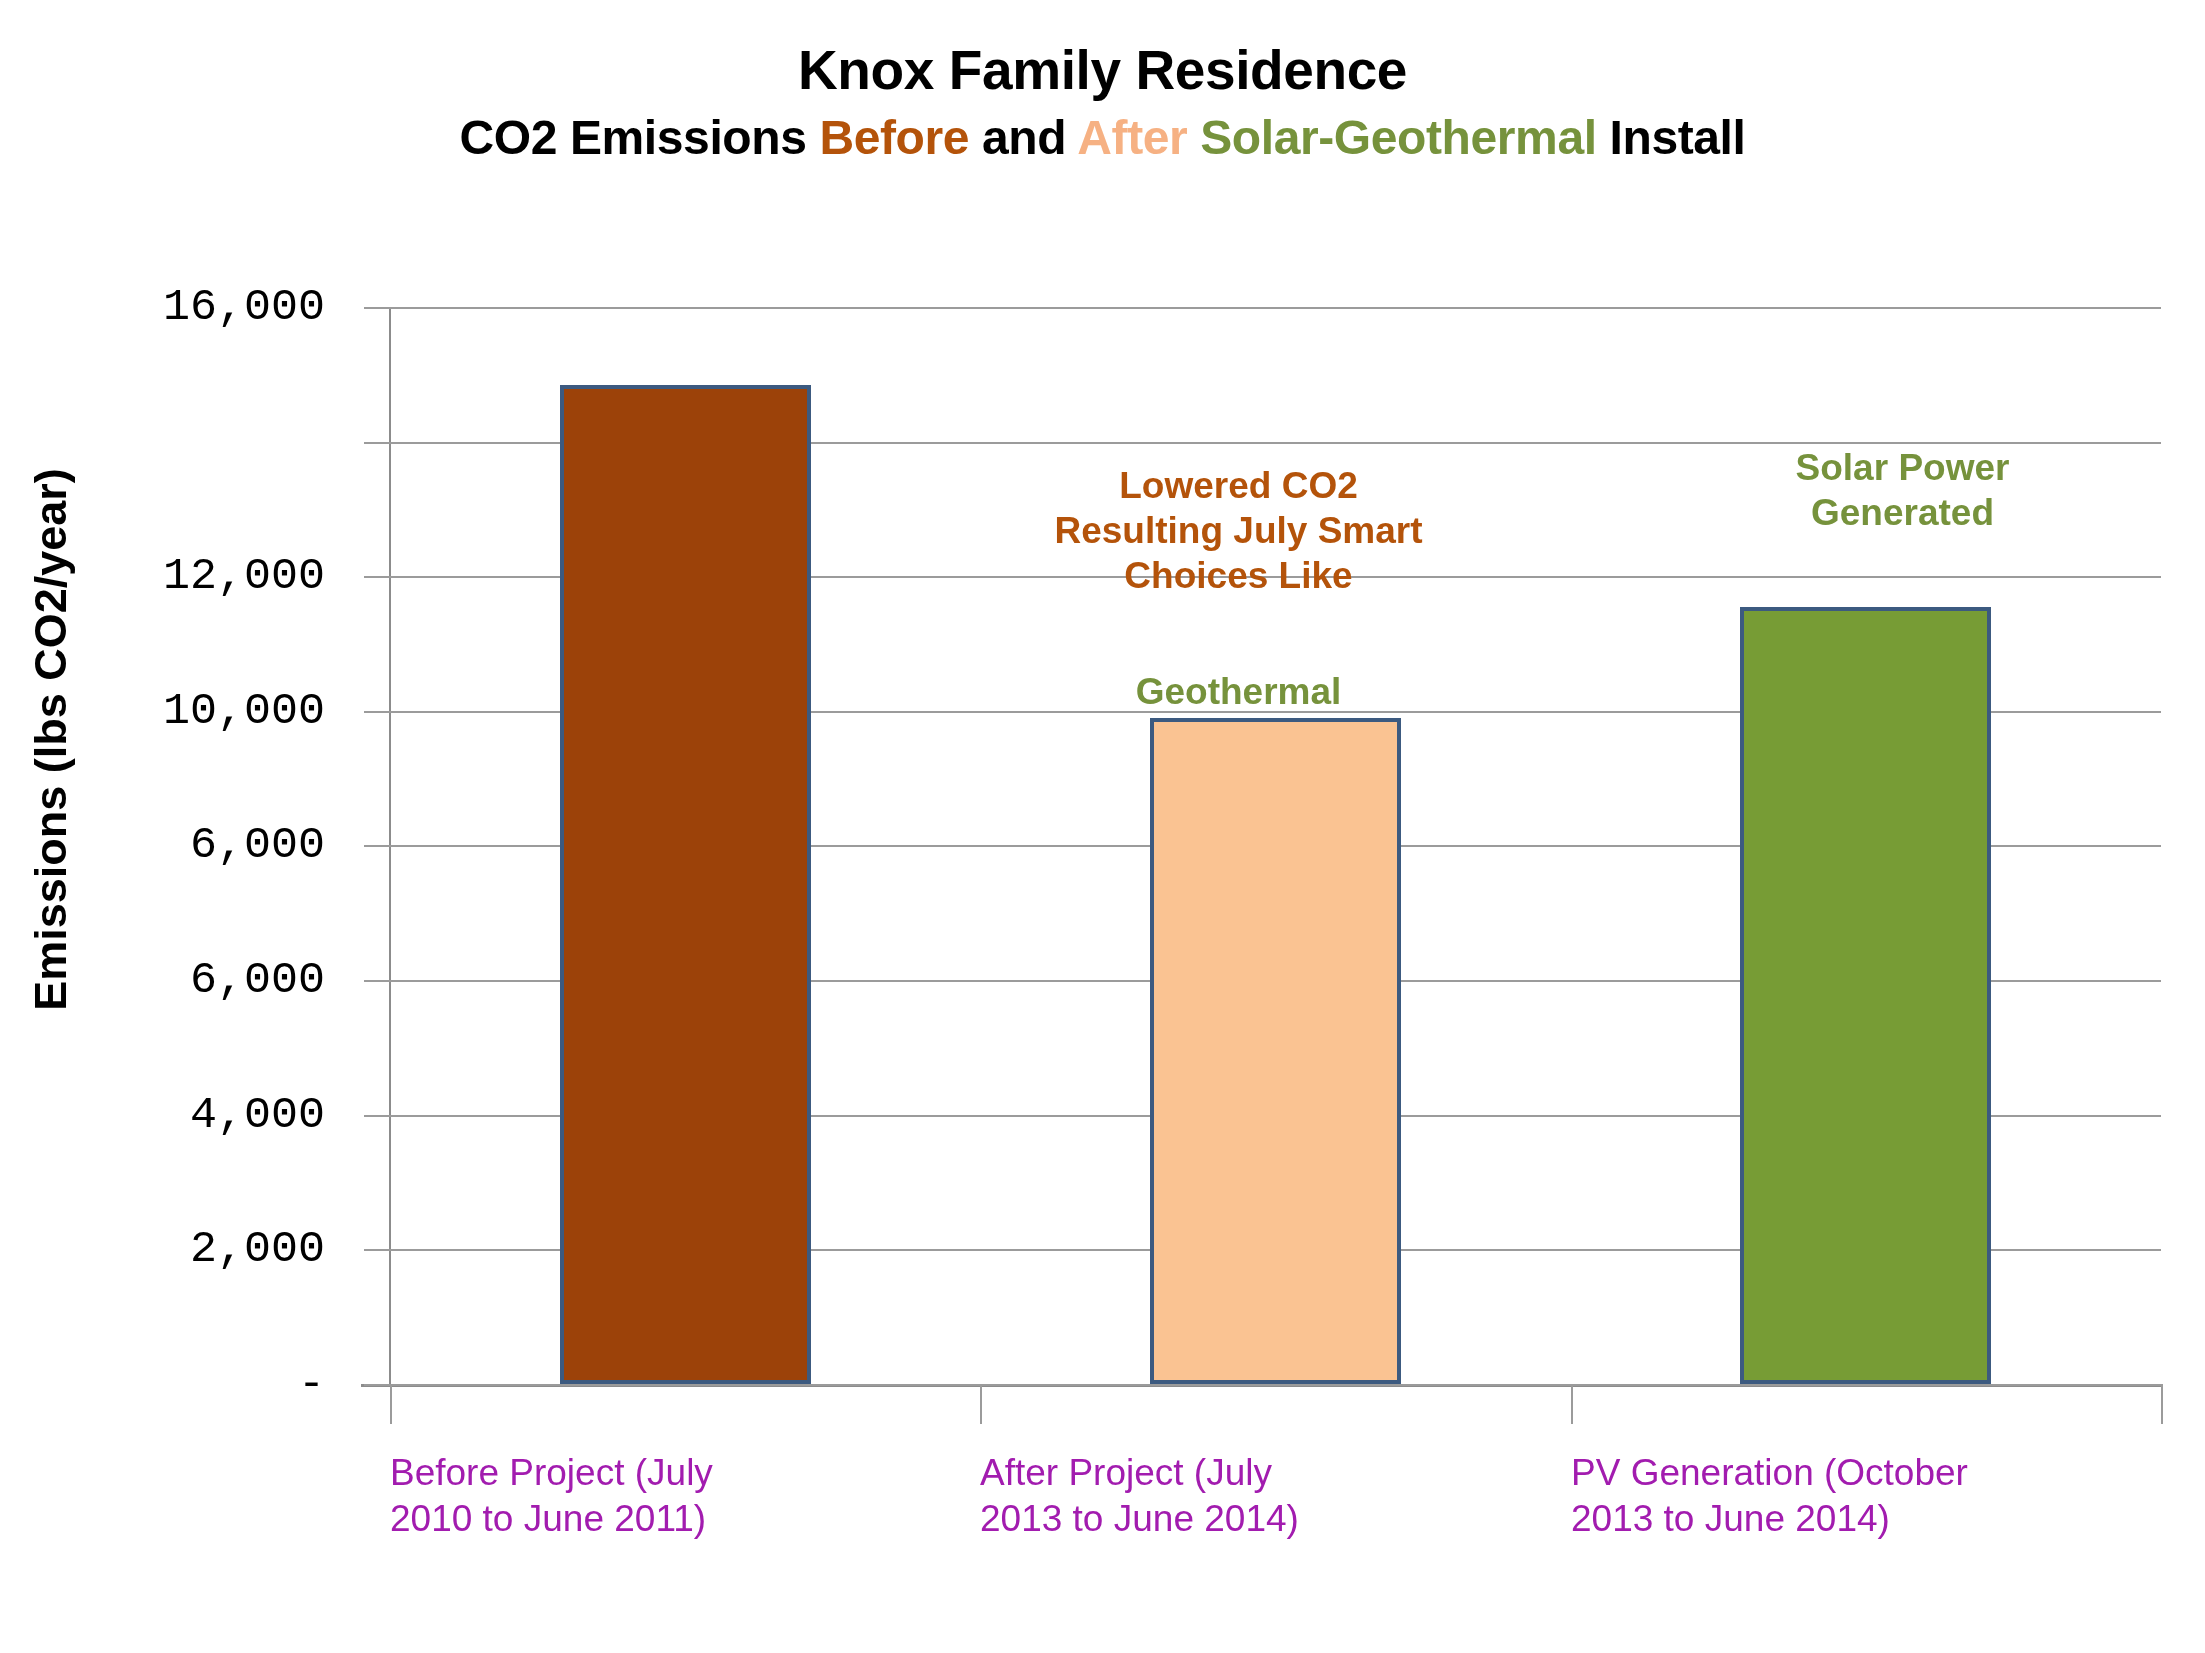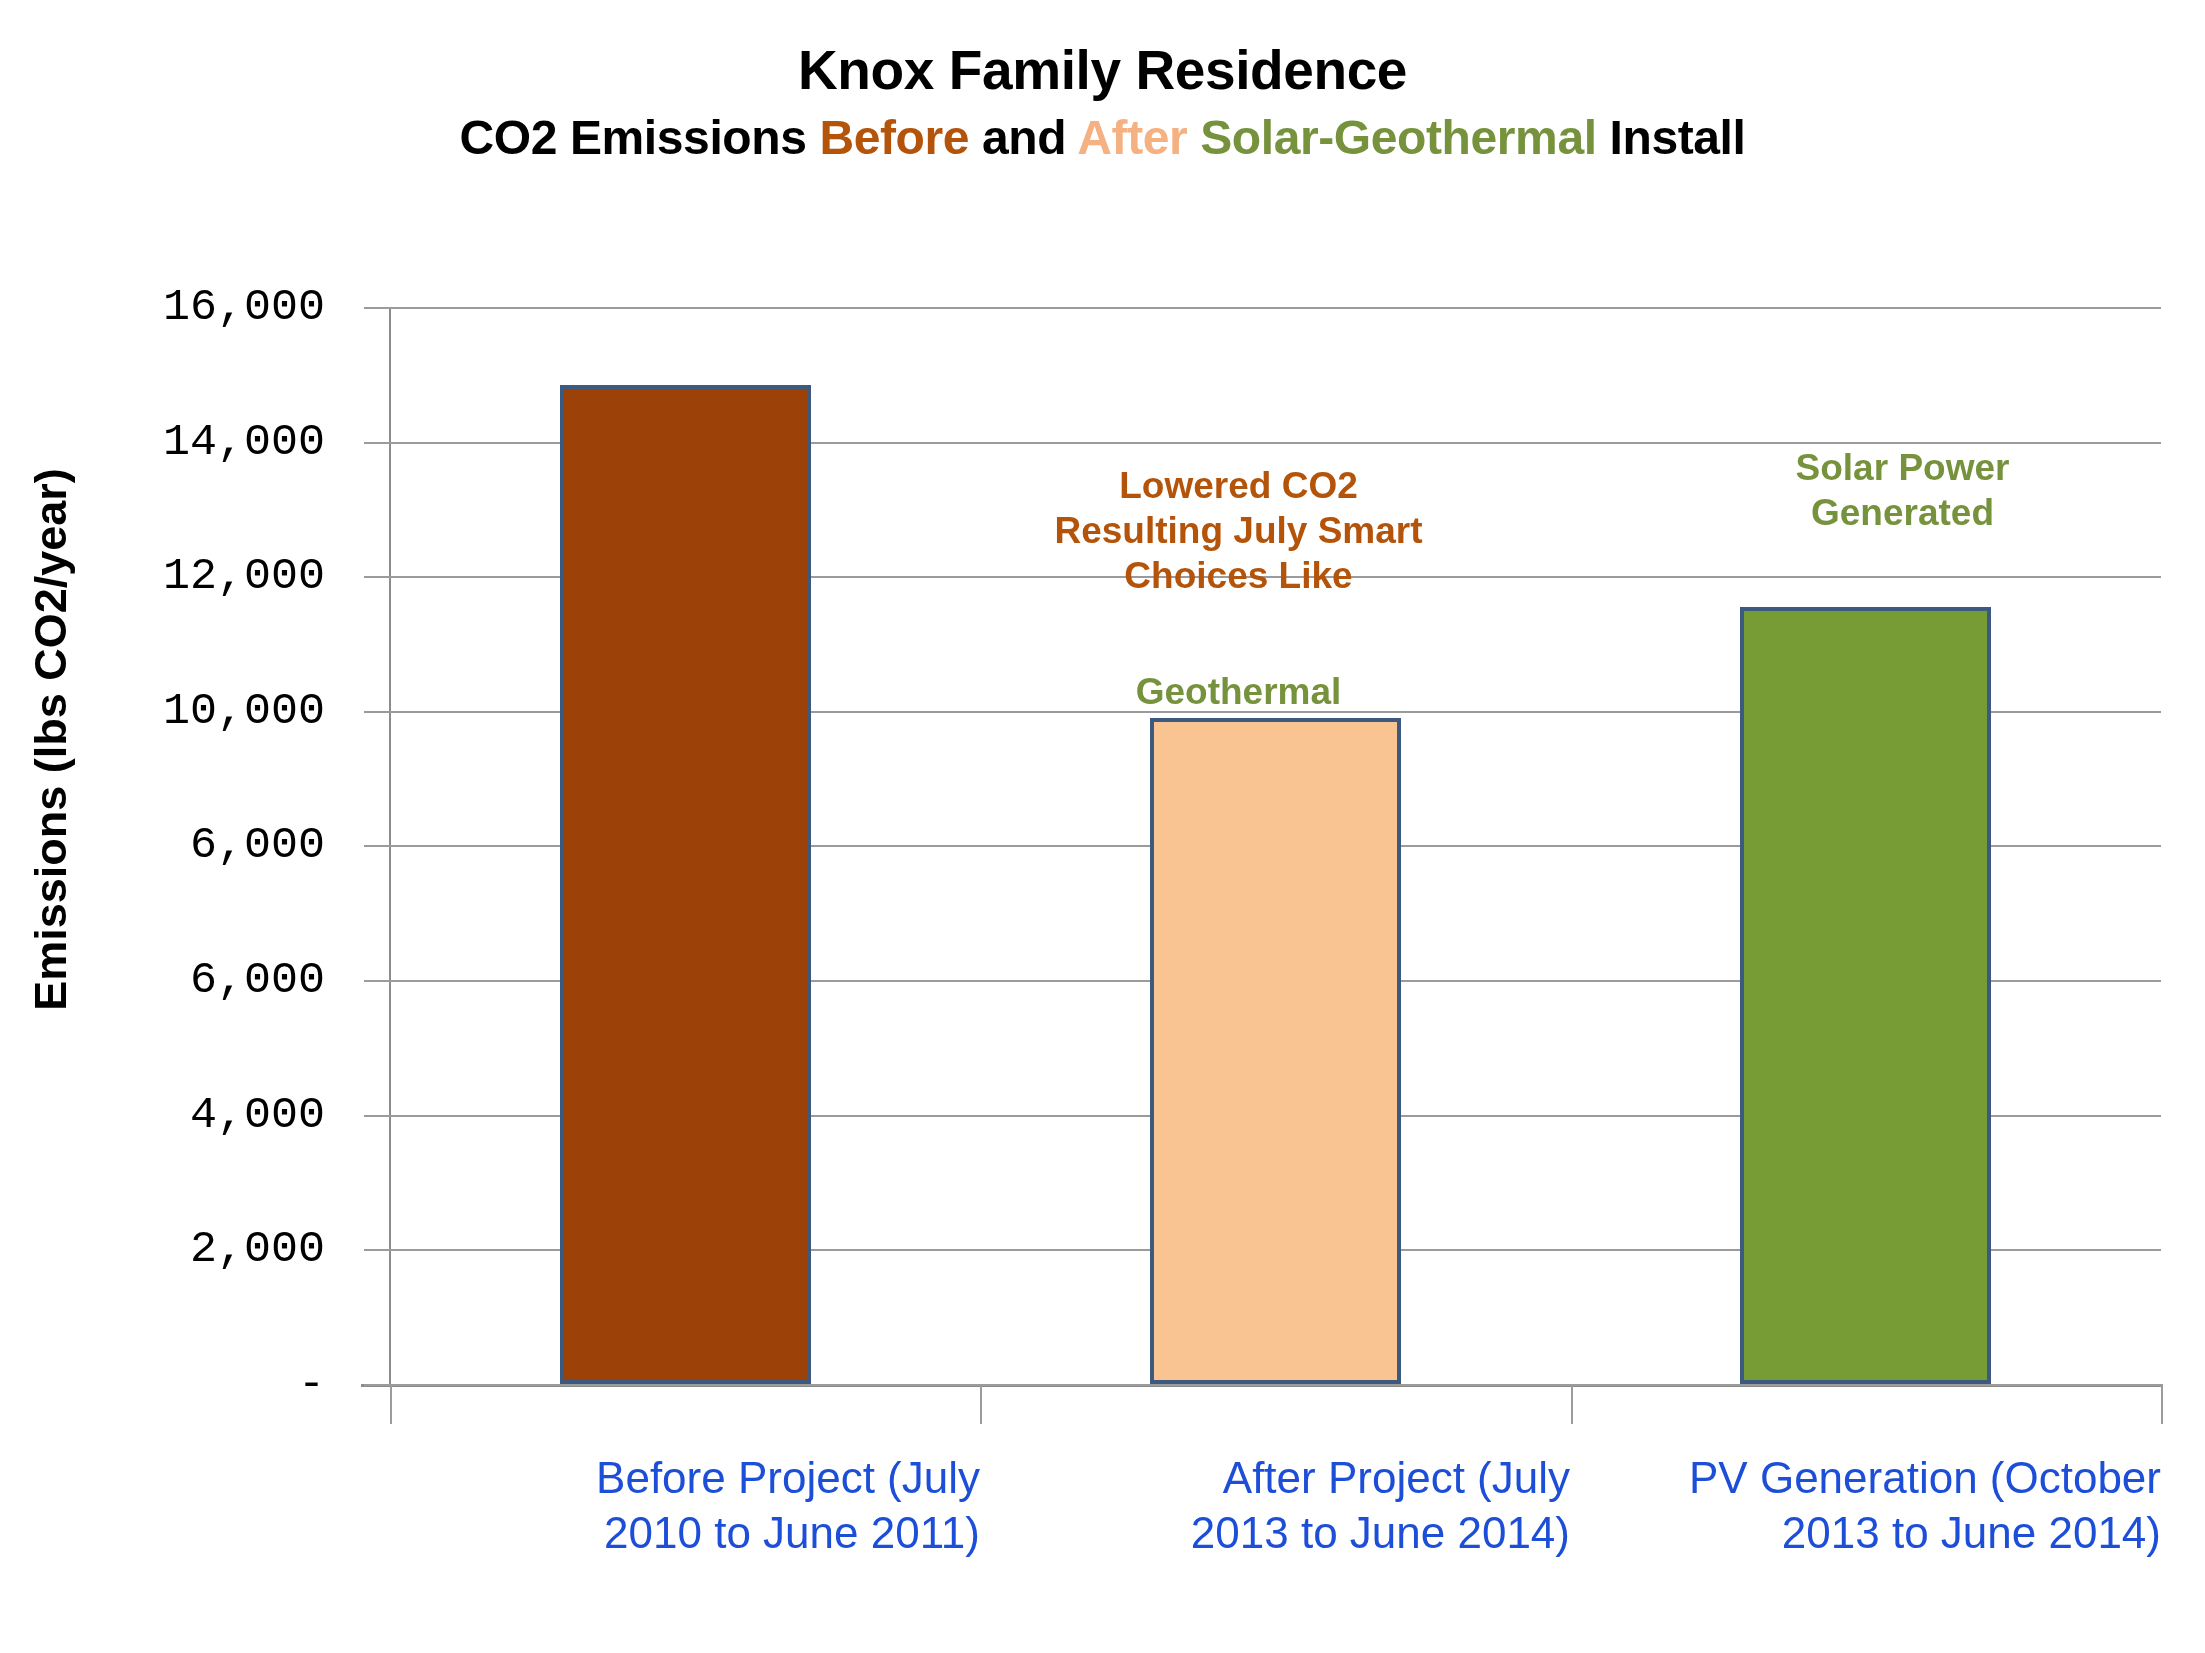--- a/index.html
+++ b/index.html
@@ -182,23 +182,23 @@
   .xlabels {
     position: absolute;
     left: 390px;
     top: 1450px;
     width: 1771px;
     height: 172px;
   }
   .xlabel {
     position: absolute;
     top: 0;
-    text-align: right;
-    font-size: 44px;
-    color: #1d4ed8;
+    text-align: left;
+    font-size: 37px;
+    color: #a21caf;
     font-family: "Liberation Sans", sans-serif;
     line-height: 1.25;
     white-space: pre-line;
   }
 </style>
 </head>
 <body>
 
 <div id="chart-root">
 
@@ -206,21 +206,20 @@
     <div class="title-main">Knox Family Residence</div>
     <div class="title-sub" id="title-sub"><span class="tw" style="color: rgb(0, 0, 0);">CO2 Emissions </span><span class="tw" style="color: rgb(180, 83, 10);">Before</span><span class="tw" style="color: rgb(0, 0, 0);"> and </span><span class="tw" style="color: rgb(246, 177, 131);">After</span><span class="tw" style="color: rgb(0, 0, 0);"> </span><span class="tw" style="color: rgb(118, 146, 60);">Solar-Geothermal</span><span class="tw" style="color: rgb(0, 0, 0);"> Install</span></div>
   </div>
 
   <div class="y-axis-title-wrap">
     <div class="y-axis-title">Emissions (lbs CO2/year)</div>
   </div>
 
   <div class="ylabels-layer" id="ylabels">
       <div class="ylabel" style="top: 0px;">16,000</div>
-      <div class="ylabel" style="top: 135px;">14,000</div>
       <div class="ylabel" style="top: 269px;">12,000</div>
       <div class="ylabel" style="top: 404px;">10,000</div>
       <div class="ylabel" style="top: 538px;">6,000</div>
       <div class="ylabel" style="top: 673px;">6,000</div>
       <div class="ylabel" style="top: 808px;">4,000</div>
       <div class="ylabel" style="top: 942px;">2,000</div>
       <div class="ylabel" style="top: 1077px;">-</div>
     </div>
 
   <div id="plot">

